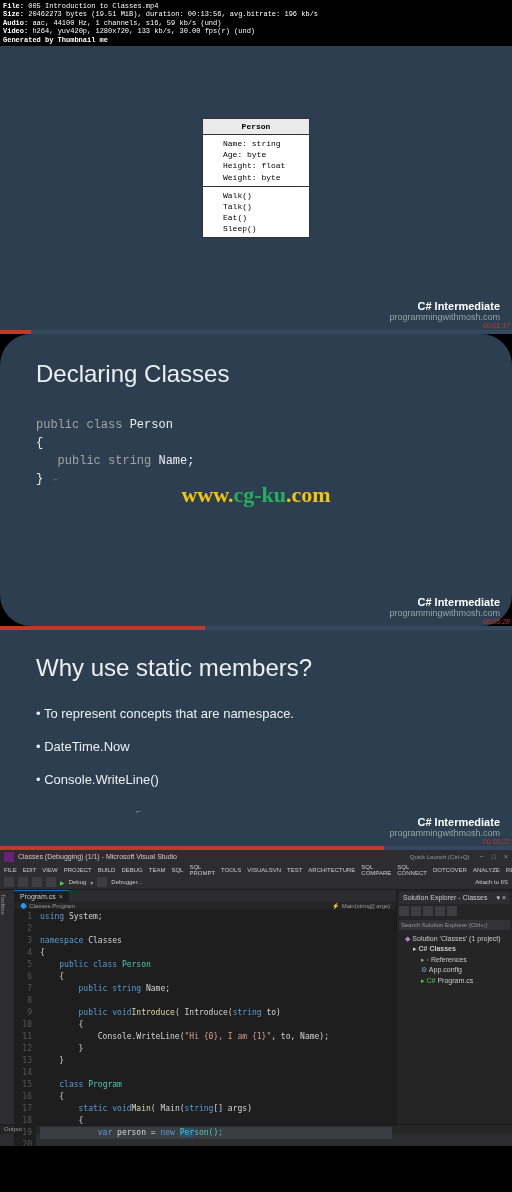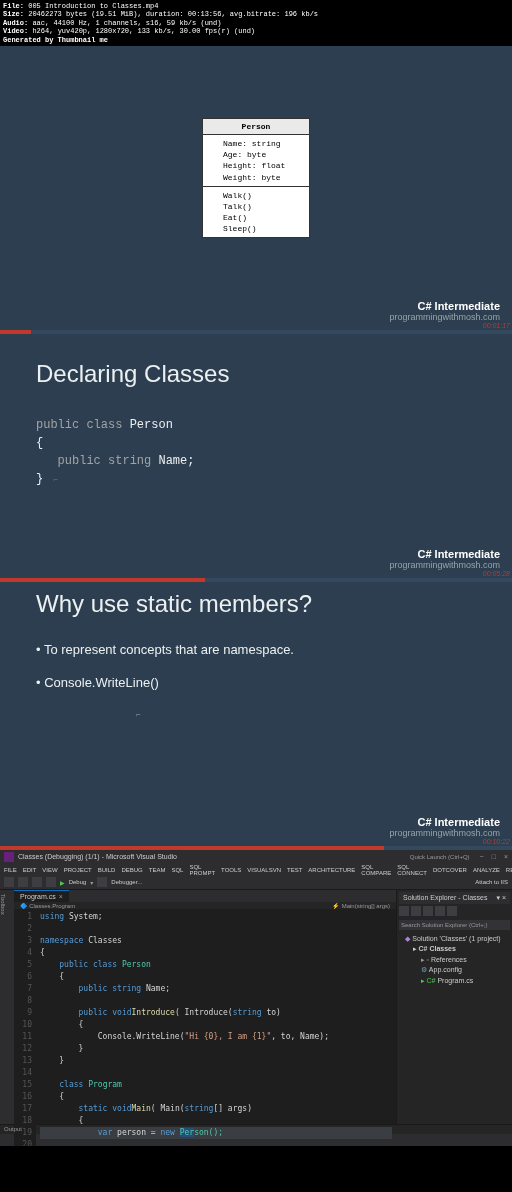--- a/index.html
+++ b/index.html
@@ -14,33 +14,33 @@
 .time-bar { height: 4px; background: linear-gradient(to right, #c0392b 6%, #34495e 6%); position: relative; }
 .time-label { position: absolute; right: 2px; top: -8px; color: #c0392b; font-size: 7px; font-style: italic; }
 
 
 .slide1 { height: 284px; padding-top: 72px; }
 .uml-box { width: 108px; margin: 0 auto; background: #fff; font-family: 'Courier New', monospace; font-size: 8px; }
 .uml-head { text-align: center; font-weight: bold; padding: 3px; border: 1px solid #333; background: #eaeaea; }
 .uml-sec { border: 1px solid #333; border-top: none; padding: 3px 20px; line-height: 1.4; }
 
 
-.slide2 { height: 244px; padding: 26px 36px; }
+.slide2 { height: 292px; padding: 26px 36px; border-radius: 31px; }
 .slide2 h1 { color: #ecf0f1; font-size: 24px; font-weight: 300; margin-bottom: 28px; }
 .code-block { font-family: 'Courier New', monospace; font-size: 12px; line-height: 1.5; }
 .kw { color: #a3a3a3; }
 .ident { color: #ecf0f1; }
 .punct { color: #ecf0f1; }
 .cursor { color: #666; font-size: 8px; margin-left: 10px; }
 .watermark { position: absolute; left: 50%; top: 55%; transform: translate(-50%, -50%); font-size: 22px; font-weight: bold; font-family: 'Times New Roman', serif; }
 .watermark .w1 { color: #f1c40f; }
 .watermark .w2 { color: #27ae60; }
 
 
-.slide3 { height: 264px; padding: 8px 36px; }
+.slide3 { height: 216px; padding: 24px 36px; }
 .slide3 h1 { color: #ecf0f1; font-size: 24px; font-weight: 300; margin-bottom: 24px; }
 .bullets { list-style: none; }
 .bullets li { color: #ecf0f1; font-size: 13px; margin-bottom: 18px; }
 .bullets li::before { content: "• "; }
 .tiny-cursor { color: #888; font-size: 8px; margin-left: 100px; display: block; margin-top: 20px; }
 
 
 .ide { background: #2d2d30; height: 296px; font-family: 'Segoe UI', sans-serif; font-size: 7px; color: #ccc; position: relative; }
 .titlebar { background: #2d2d30; height: 14px; display: flex; align-items: center; padding: 0 4px; justify-content: space-between; }
 .vs-logo { width: 10px; height: 10px; background: #68217a; display: inline-block; }
@@ -118,33 +118,35 @@
   </div>
 
 <div class="slide slide2">
   <h1>Declaring Classes</h1>
   <div class="code-block">
     <div><span class="kw">public</span> <span class="kw">class</span> <span class="ident">Person</span></div>
     <div><span class="punct">{</span></div>
     <div>&nbsp;&nbsp;&nbsp;<span class="kw">public</span> <span class="kw">string</span> <span class="ident">Name</span><span class="punct">;</span></div>
     <div><span class="punct">}</span><span class="cursor">⌐</span></div>
   </div>
+  <div class="watermark"><span class="w1">www.</span><span class="w2">cg-ku</span><span class="w1">.com</span></div>
   <div class="slide-footer">
     <div class="footer-title">C# Intermediate</div>
     <div class="footer-url">programmingwithmosh.com</div>
   </div>
 </div>
 <div class="time-bar" style="background:linear-gradient(to right,#c0392b 40%,#34495e 40%)">
     <span class="time-label">00:05:28</span>
   </div>
 
 <div class="slide slide3">
   <h1>Why use static members?</h1>
   <ul class="bullets">
     <li>To represent concepts that are namespace.</li>
+    <li>DateTime.Now</li>
     <li>Console.WriteLine()</li>
   </ul>
   <span class="tiny-cursor">⌐</span>
   <div class="slide-footer">
     <div class="footer-title">C# Intermediate</div>
     <div class="footer-url">programmingwithmosh.com</div>
   </div>
 </div>
 <div class="time-bar" style="background:linear-gradient(to right,#c0392b 75%,#34495e 75%)">
     <span class="time-label">00:10:22</span>

